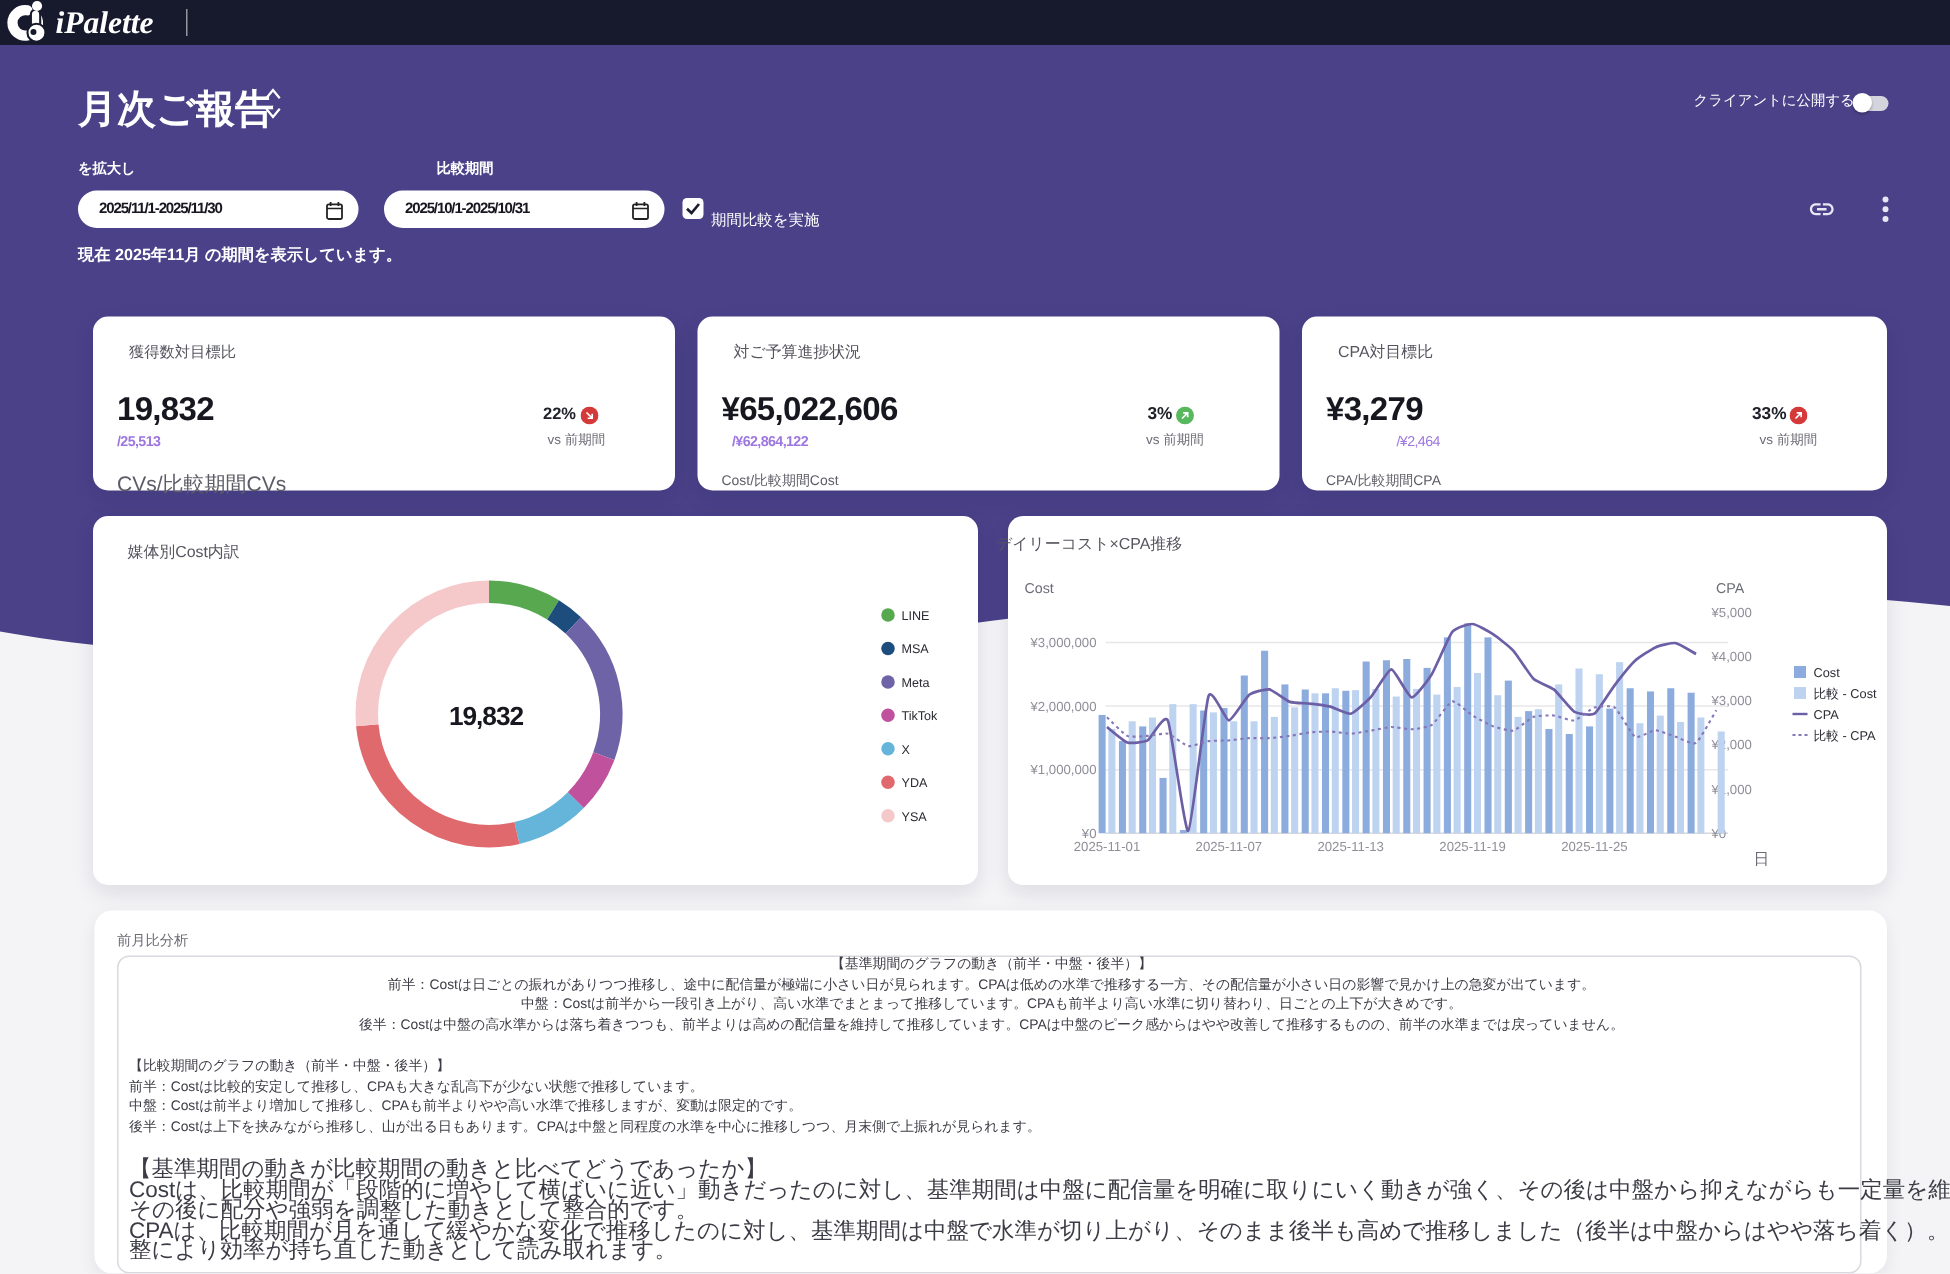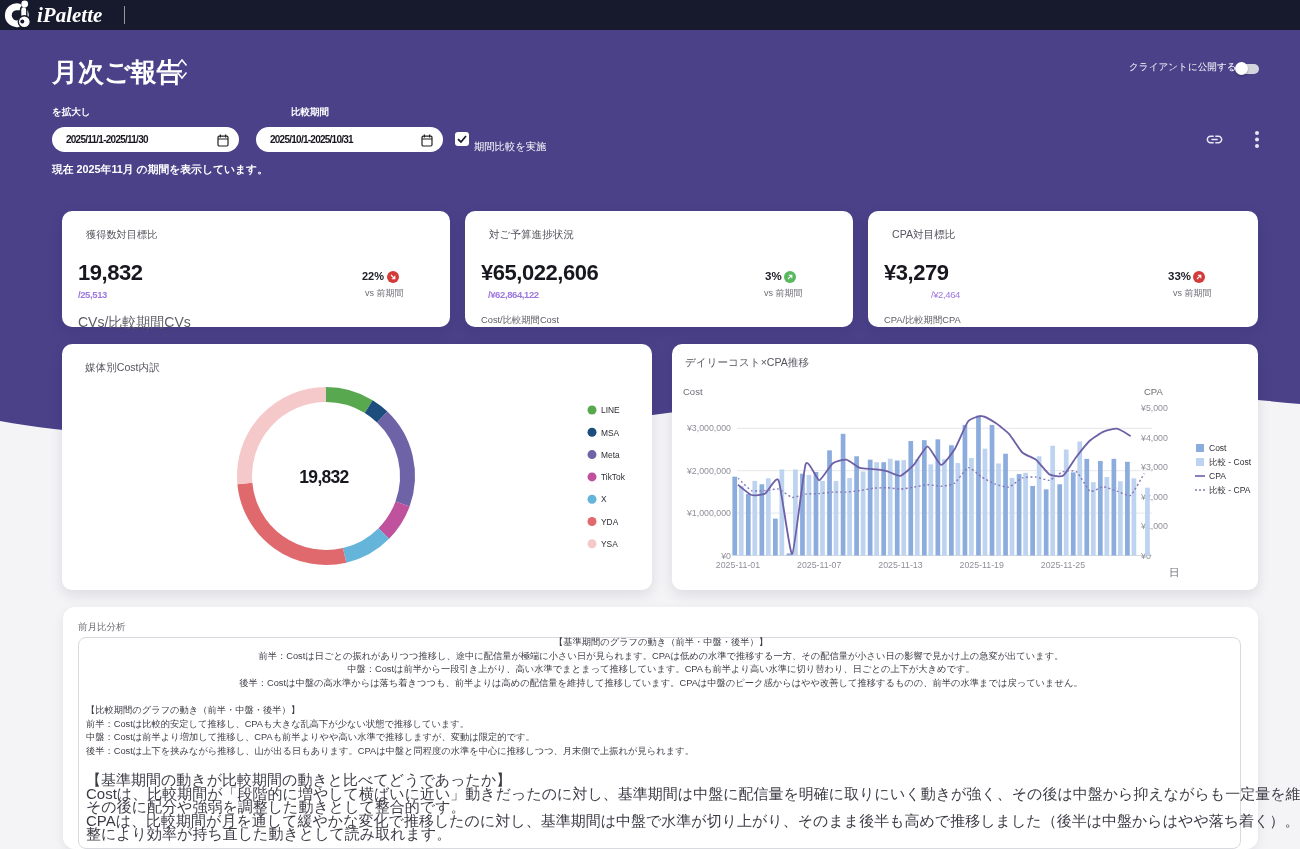--- a/index.html
+++ b/index.html
@@ -129,21 +129,21 @@
     <circle cx="530" cy="177.5" r="4.5" fill="#e0696d"></circle>
     <text x="539" y="180.7" font-size="8.4" fill="#2c2c34" font-family="Liberation Sans, sans-serif">YDA</text>
     <circle cx="530" cy="199.8" r="4.5" fill="#f5c9ca"></circle>
     <text x="539" y="203" font-size="8.4" fill="#2c2c34" font-family="Liberation Sans, sans-serif">YSA</text>
   </svg>
 <div class="abs" style="left:324px;top:467px;width:0;overflow:visible;">
     <div style="width:120px;margin-left:-60px;text-align:center;font-size:17.5px;letter-spacing:-0.7px;font-weight:bold;color:#17171f;">19,832</div>
   </div>
 
 <div class="abs" style="left:672px;top:344px;width:586px;height:246px;background:#fff;border-radius:10px;box-shadow:0 5px 14px rgba(20,20,60,.10);"></div>
-<div class="abs" style="left:685px;top:356px;font-size:10.6px;color:#55555f;">デイリーコスト×CPA推移</div>
+<div class="abs" style="left:664px;top:356px;font-size:10.6px;color:#55555f;">デイリーコスト×CPA推移</div>
 <svg id="chart" class="abs" style="left:672px;top:344px" width="586" height="246" viewBox="0 0 586 246">
     <g font-family="Liberation Sans, sans-serif">
       <line x1="65" y1="211.5" x2="480" y2="211.5" stroke="#d8d8de" stroke-width="1"></line>
       <line x1="65" y1="169.1" x2="480" y2="169.1" stroke="#e7e7eb" stroke-width="1"></line>
       <line x1="65" y1="126.7" x2="480" y2="126.7" stroke="#e7e7eb" stroke-width="1"></line>
       <line x1="65" y1="84.30000000000001" x2="480" y2="84.30000000000001" stroke="#e7e7eb" stroke-width="1"></line>
       <text x="59" y="214.5" text-anchor="end" font-size="8.8" fill="#8f8f99">¥0</text>
       <text x="59" y="172.1" text-anchor="end" font-size="8.8" fill="#8f8f99">¥1,000,000</text>
       <text x="59" y="129.7" text-anchor="end" font-size="8.8" fill="#8f8f99">¥2,000,000</text>
       <text x="59" y="87.30000000000001" text-anchor="end" font-size="8.8" fill="#8f8f99">¥3,000,000</text>

